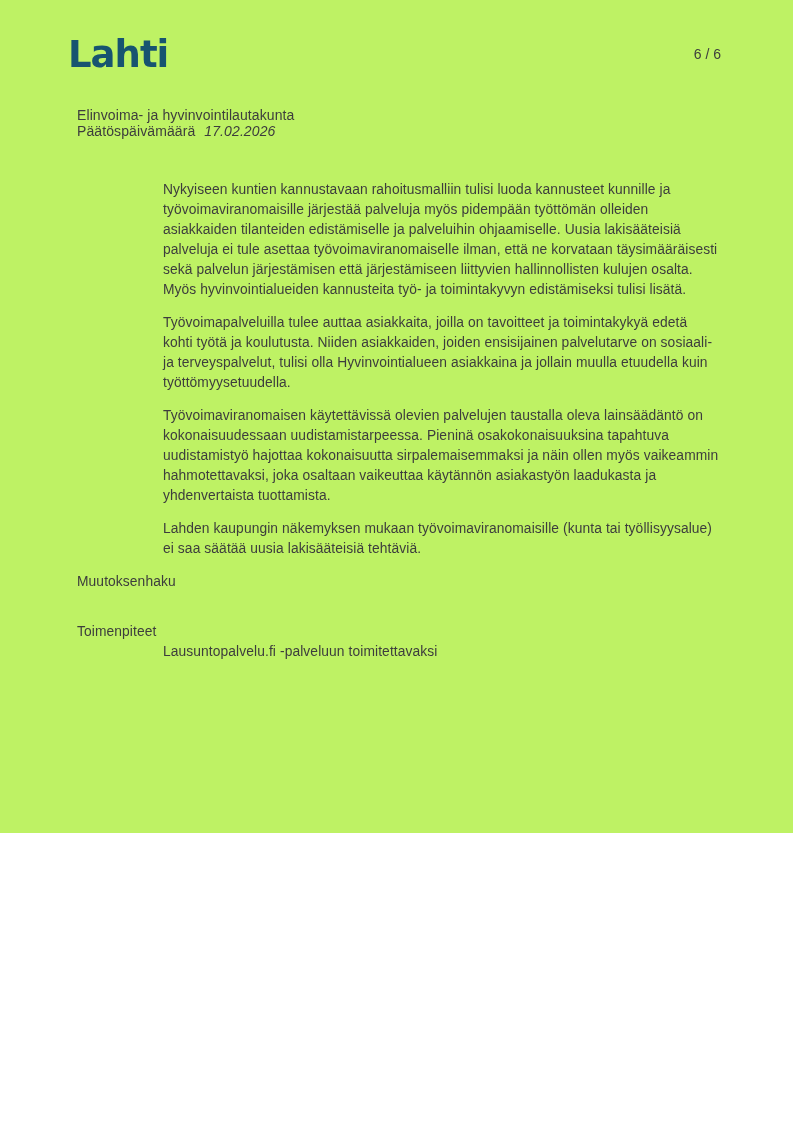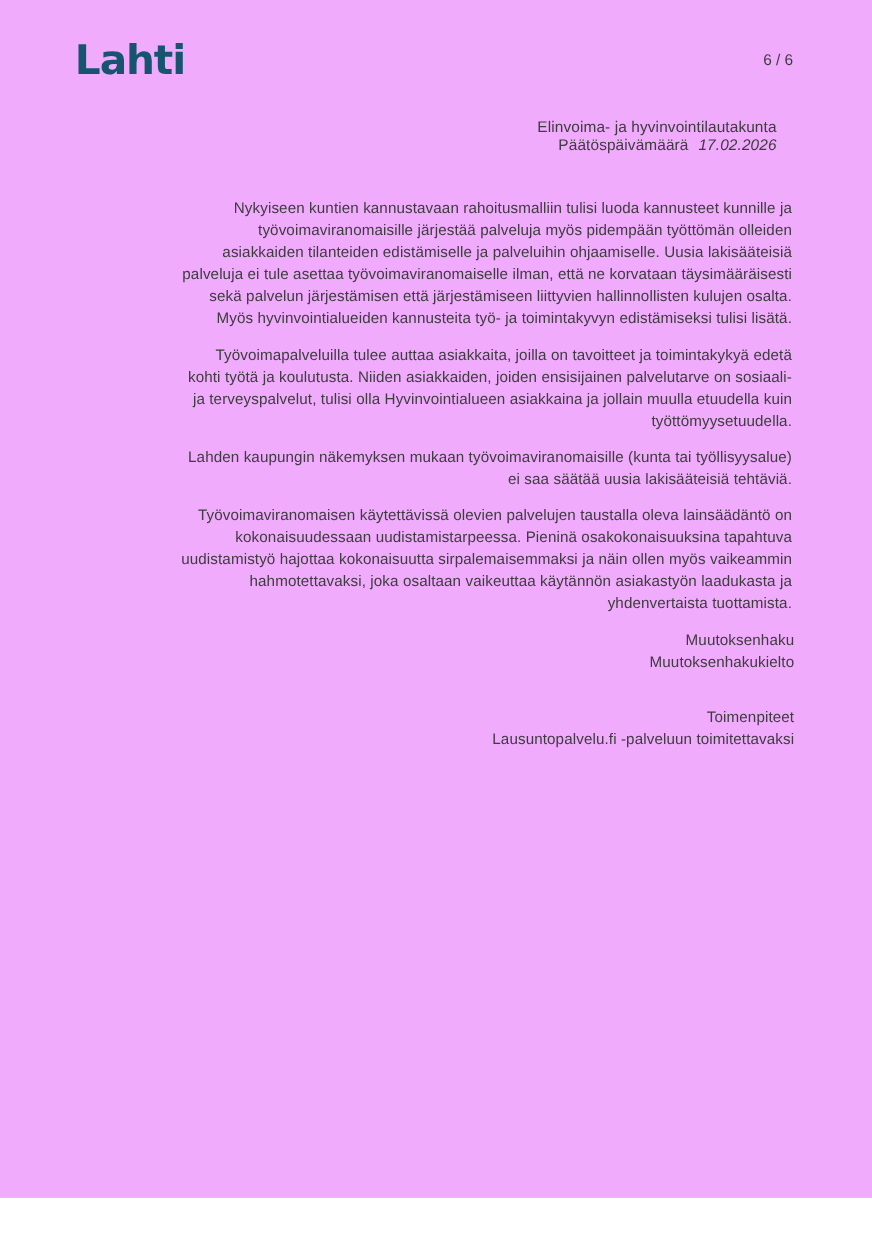--- a/index.html
+++ b/index.html
@@ -3,26 +3,25 @@
 <meta charset="utf-8">
 <style>
   html, body {
     margin: 0;
     padding: 0;
     background: #ffffff;
   }
   .page {
     position: relative;
     width: 793px;
-    height: 1089px;
-    background: #f0abfc;
+    height: 833px;
+    background: #bef264;
     font-family: "Liberation Sans", sans-serif;
     color: #3d3d3d;
     overflow: hidden;
-    text-align: right;
   }
   .logo {
     position: absolute;
     left: 68px;
     top: 36px;
     font-family: "DejaVu Sans", sans-serif;
     font-weight: 800;
     font-size: 37px;
     letter-spacing: -1px;
     line-height: 1;
@@ -92,28 +91,27 @@
   </div>
 
   <div class="content">
 
     <div class="paragraphs">
 
         <p>Nykyiseen kuntien kannustavaan rahoitusmalliin tulisi luoda kannusteet kunnille ja työvoimaviranomaisille järjestää palveluja myös pidempään työttömän olleiden asiakkaiden tilanteiden edistämiselle ja palveluihin ohjaamiselle. Uusia lakisääteisiä palveluja ei tule asettaa työvoimaviranomaiselle ilman, että ne korvataan täysimääräisesti sekä palvelun järjestämisen että järjestämiseen liittyvien hallinnollisten kulujen osalta. Myös hyvinvointialueiden kannusteita työ- ja toimintakyvyn edistämiseksi tulisi lisätä.</p>
 
         <p>Työvoimapalveluilla tulee auttaa asiakkaita, joilla on tavoitteet ja toimintakykyä edetä kohti työtä ja koulutusta. Niiden asiakkaiden, joiden ensisijainen palvelutarve on sosiaali- ja terveyspalvelut, tulisi olla Hyvinvointialueen asiakkaina ja jollain muulla etuudella kuin työttömyysetuudella.</p>
 
+        <p>Työvoimaviranomaisen käytettävissä olevien palvelujen taustalla oleva lainsäädäntö on kokonaisuudessaan uudistamistarpeessa. Pieninä osakokonaisuuksina tapahtuva uudistamistyö hajottaa kokonaisuutta sirpalemaisemmaksi ja näin ollen myös vaikeammin hahmotettavaksi, joka osaltaan vaikeuttaa käytännön asiakastyön laadukasta ja yhdenvertaista tuottamista.</p>
+
         <p>Lahden kaupungin näkemyksen mukaan työvoimaviranomaisille (kunta tai työllisyysalue) ei saa säätää uusia lakisääteisiä tehtäviä.</p>
-
-        <p>Työvoimaviranomaisen käytettävissä olevien palvelujen taustalla oleva lainsäädäntö on kokonaisuudessaan uudistamistarpeessa. Pieninä osakokonaisuuksina tapahtuva uudistamistyö hajottaa kokonaisuutta sirpalemaisemmaksi ja näin ollen myös vaikeammin hahmotettavaksi, joka osaltaan vaikeuttaa käytännön asiakastyön laadukasta ja yhdenvertaista tuottamista.</p>
       </div>
 
     <div>
       <div class="section-heading">Muutoksenhaku</div>
-      <div class="section-content">Muutoksenhakukielto</div>
     </div>
 
     <div class="spacer-line"></div>
 
     <div>
       <div class="section-heading">Toimenpiteet</div>
       <div class="section-content">Lausuntopalvelu.fi -palveluun toimitettavaksi</div>
     </div>
 
   </div>

